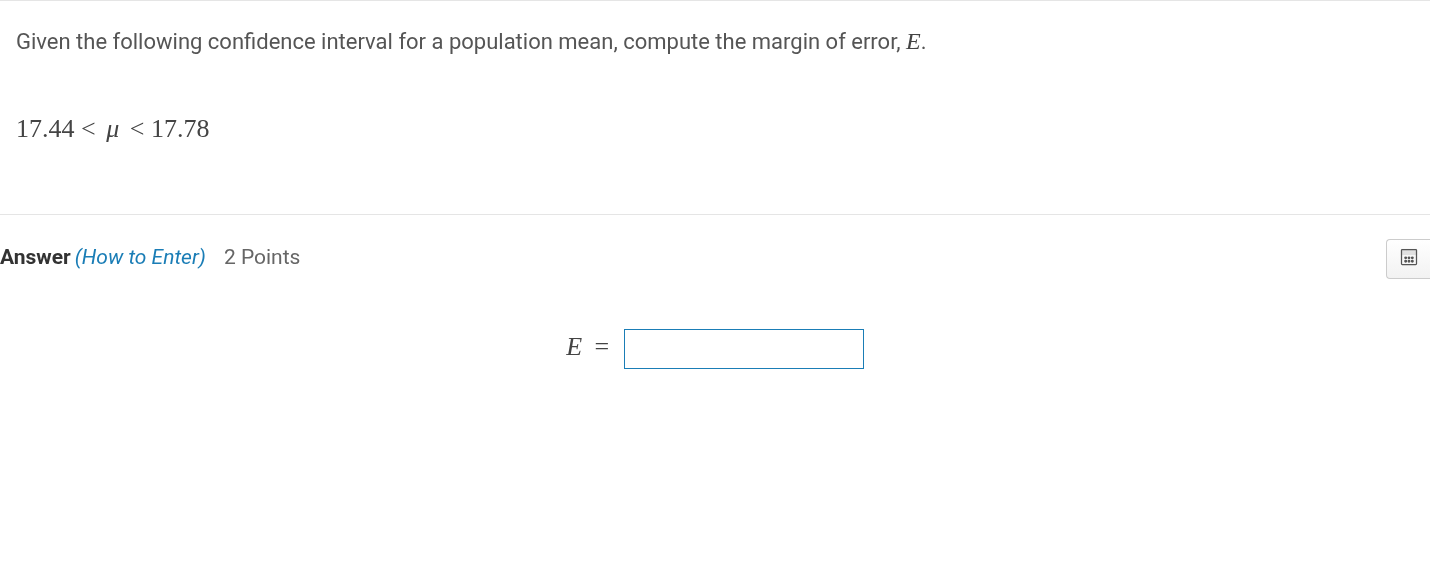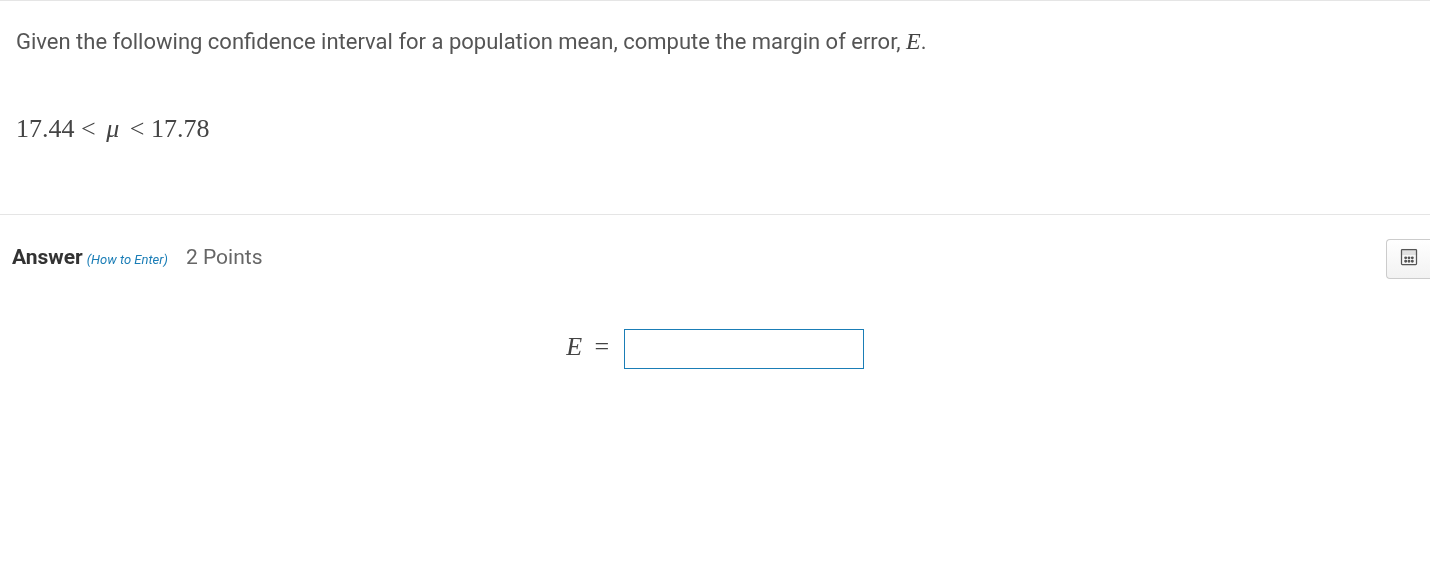--- a/index.html
+++ b/index.html
@@ -44,31 +44,30 @@
     .answer-section {
       padding: 30px 0 40px 0;
       position: relative;
     }
     .answer-header {
       display: flex;
       align-items: baseline;
       gap: 4px;
       margin-bottom: 60px;
       padding-left: 0;
-      margin-left: 12px;
     }
     .answer-label {
       font-weight: 700;
       font-size: 21px;
       color: #333333;
     }
     .howto-link {
       font-style: italic;
       color: #1a7db6;
-      font-size: 13px;
+      font-size: 21px;
       cursor: pointer;
     }
     .points-label {
       font-size: 21px;
       color: #666666;
       margin-left: 14px;
       font-weight: 400;
     }
     .answer-input-row {
       text-align: center;

